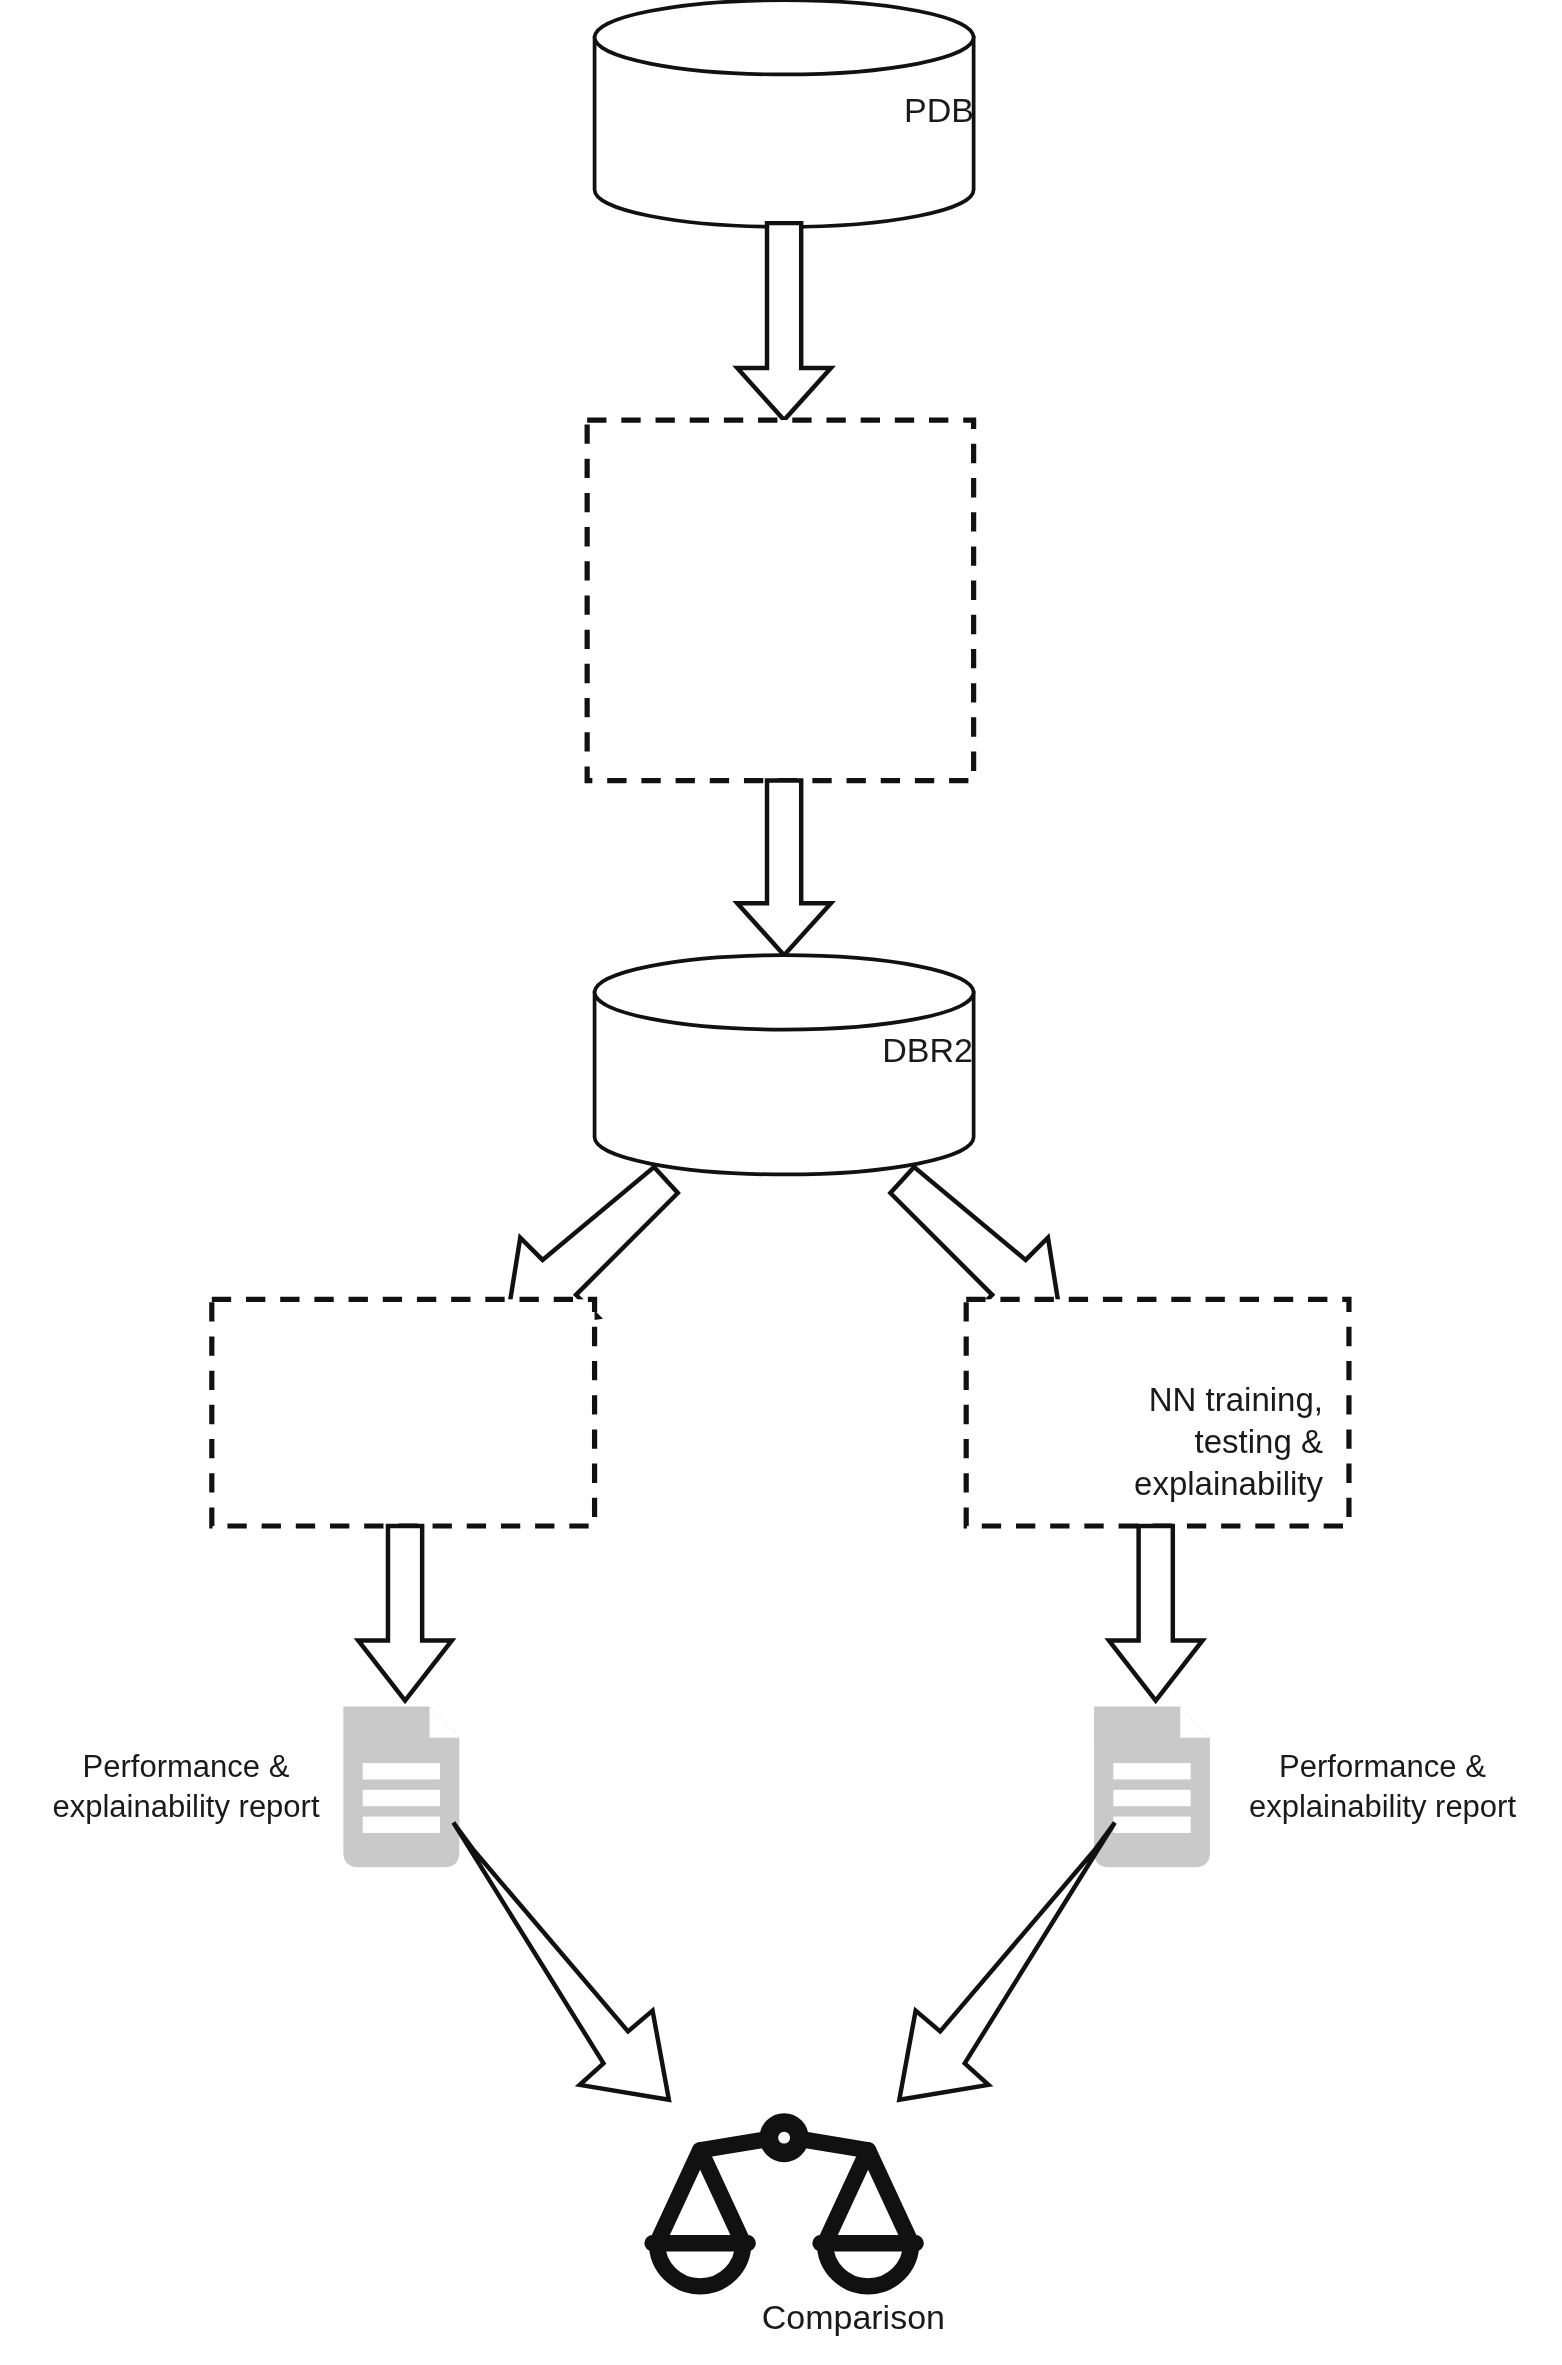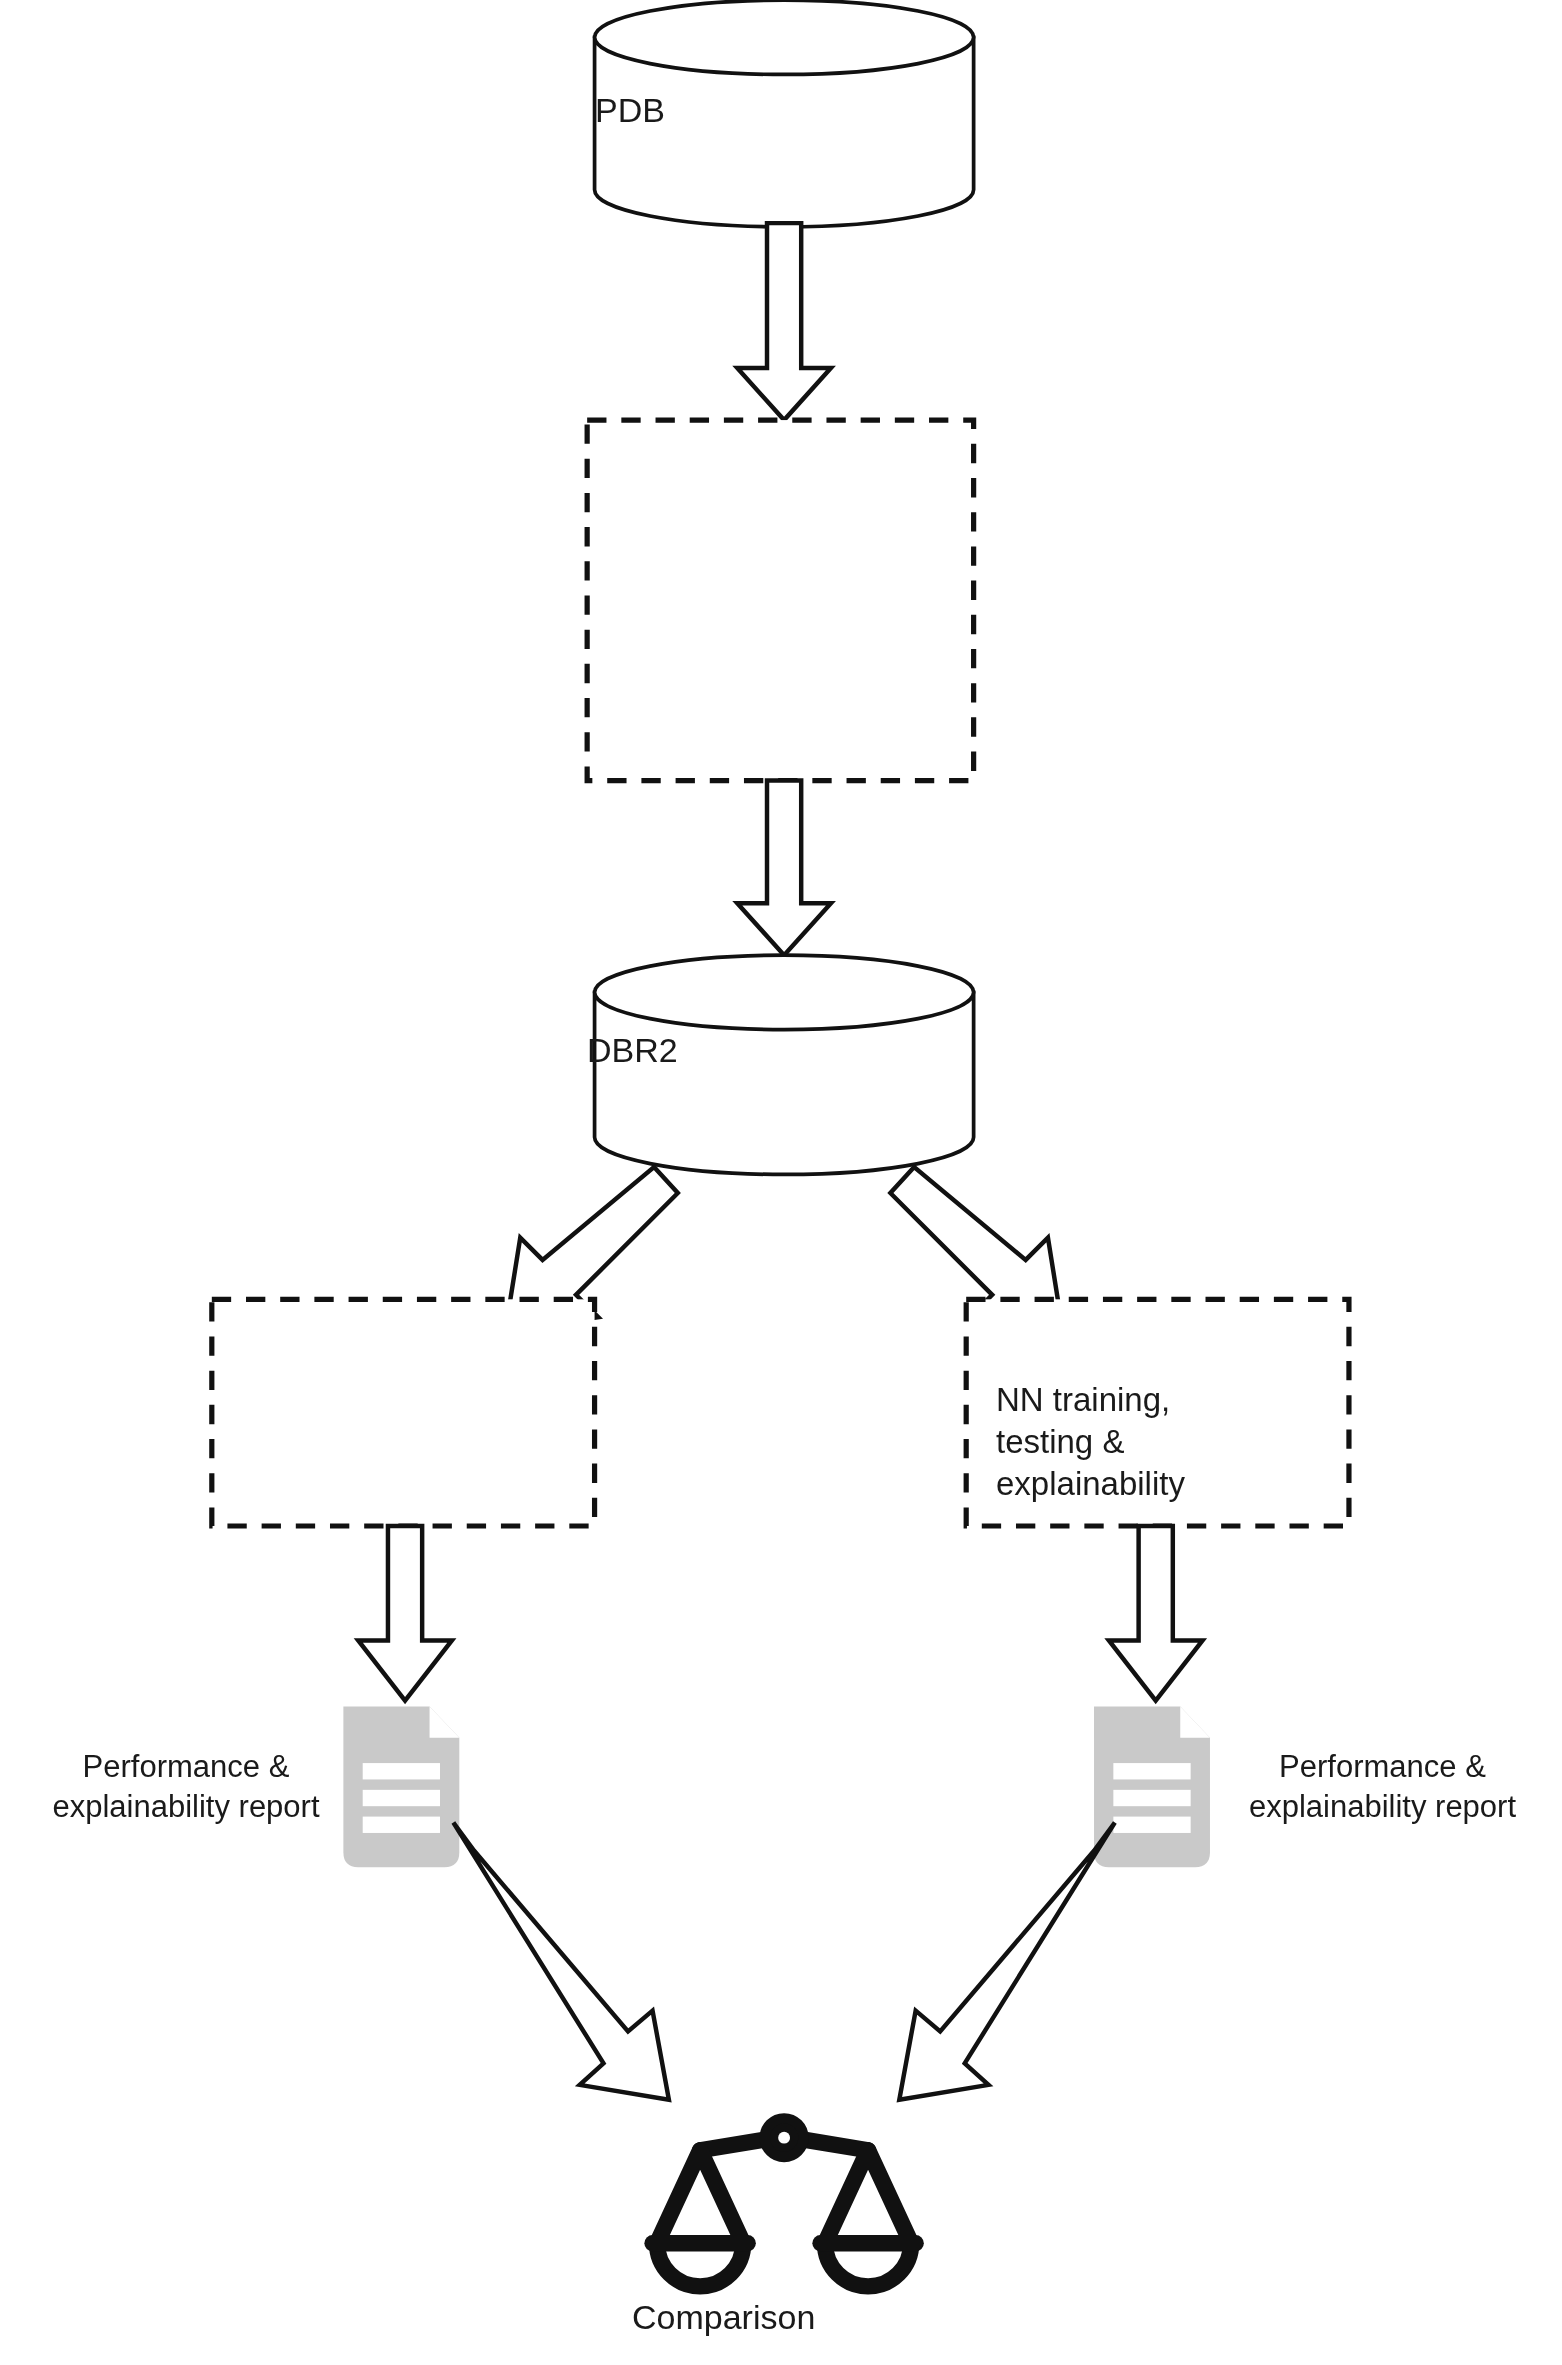--- a/index.html
+++ b/index.html
@@ -21,21 +21,21 @@
   }
   #diagram-svg {
     position: absolute;
     left: 0;
     top: 0;
     width: 1563px;
     height: 2366px;
   }
   .node-label {
     position: absolute;
-    text-align: left;
+    text-align: right;
     color: #1a1a1a;
     line-height: 1.28;
     white-space: pre-line;
     user-select: none;
   }
   #label-pdb {
     left: 595px; top: 89px; width: 379px;
     font-size: 34px;
   }
   #label-preprocessing {
@@ -58,21 +58,21 @@
     left: 26px; top: 1747px; width: 320px;
     font-size: 31px;
     text-align: center;
   }
   #label-report-right {
     left: 1219px; top: 1747px; width: 327px;
     font-size: 31px;
     text-align: center;
   }
   #label-comparison {
-    left: 632px; top: 2296px; width: 297px;
+    left: 648px; top: 2296px; width: 297px;
     font-size: 34px;
   }
 </style>
 </head>
 <body>
 
 <div id="canvas">
 
   <svg id="diagram-svg" viewBox="0 0 2103 3183">
 

